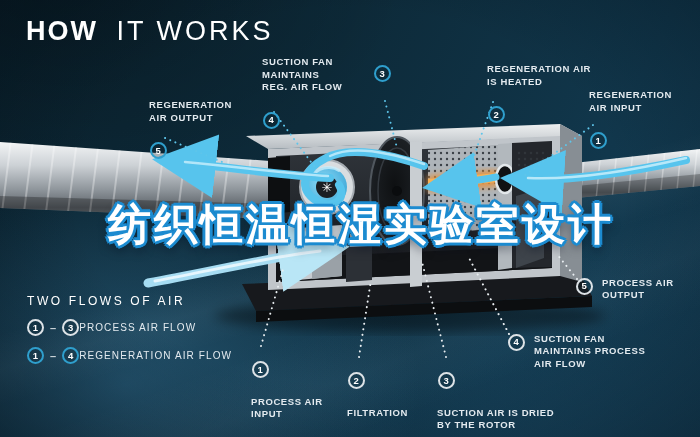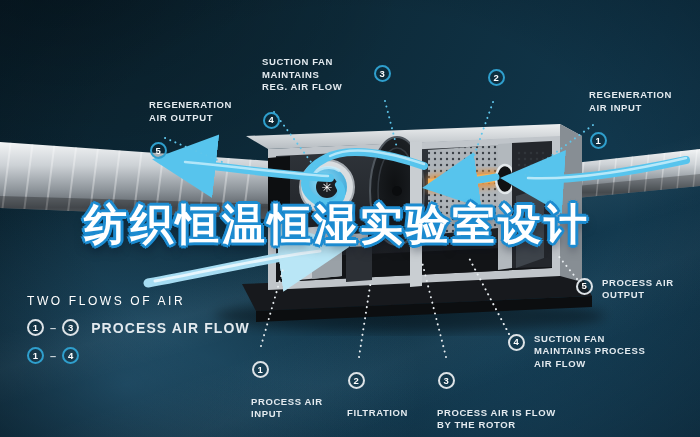--- a/index.html
+++ b/index.html
@@ -52,25 +52,25 @@
   .bl3{left:437px;top:360px;}
   .bl4{left:508px;top:333px;}
   .bl5{left:576px;top:277px;}
 
   
   .legend{position:absolute;left:27px;top:294px;z-index:4;color:#fff;}
   .legend-title{font-size:12px;font-weight:400;letter-spacing:2.6px;white-space:nowrap;}
   .legend-row{display:flex;align-items:center;margin-top:11px;}
   .legend-row .badge{width:17px;height:17px;}
   .legend-dash{margin:0 6px;color:#cdd5da;font-weight:700;font-size:11px;}
-  .legend-label{margin-left:12px;font-size:14px;font-weight:700;letter-spacing:1.1px;color:#e3eaef;white-space:nowrap;}
+  .legend-label{font-size:10px;font-weight:400;letter-spacing:1.1px;color:#e3eaef;white-space:nowrap;}
 
   
   .overlay-title{
-    position:absolute;left:84px;top:196px;width:530px;z-index:6;text-align:left;
+    position:absolute;left:84px;top:196px;width:530px;z-index:6;text-align:right;
     font-size:43px;font-weight:900;letter-spacing:3px;color:#fff;white-space:nowrap;
     text-shadow:
       -3px 0 0 #1c8bd0, 3px 0 0 #1c8bd0, 0 -3px 0 #1c8bd0, 0 3px 0 #1c8bd0,
       -2px -2px 0 #1c8bd0, 2px -2px 0 #1c8bd0, -2px 2px 0 #1c8bd0, 2px 2px 0 #1c8bd0,
       0 6px 10px rgba(0,10,25,.5);
   }
 </style>
 </head>
 <body>
 
@@ -245,56 +245,62 @@
       <g stroke="#e9eef1">
         <path d="M261,346 L284,266"></path>
         <path d="M359,357 L371,280"></path>
         <path d="M446,357 L422,262"></path>
         <path d="M509,334 L468,256"></path>
         <path d="M577,279 L556,253"></path>
       </g>
     </g>
   </svg>
 
+  <div class="title">
+    <span class="bold">HOW</span>
+    <span class="light">IT WORKS</span>
+  </div>
 
   <div class="lbl col tl5">
     <div>REGENERATION
 AIR OUTPUT</div>
     <div class="badge cyan">5</div>
   </div>
   <div class="lbl col tl4">
     <div>SUCTION FAN
 MAINTAINS
 REG. AIR FLOW</div>
     <div class="badge cyan">4</div>
   </div>
   <div class="lbl col tl3">
     <div class="badge cyan">3</div>
   </div>
   <div class="lbl col tl2">
+    <div>REGENERATION AIR
+IS HEATED</div>
     <div class="badge cyan">2</div>
   </div>
   <div class="lbl col tl1">
     <div>REGENERATION
 AIR INPUT</div>
     <div class="badge cyan">1</div>
   </div>
 
   <div class="lbl col badge-first bl1">
     <div class="badge white">1</div>
     <div>PROCESS AIR
 INPUT</div>
   </div>
   <div class="lbl col badge-first bl2">
     <div class="badge white">2</div>
     <div>FILTRATION</div>
   </div>
   <div class="lbl col badge-first bl3">
     <div class="badge white">3</div>
-    <div>PROCESS AIR IS FLOW
+    <div>SUCTION AIR IS DRIED
 BY THE ROTOR</div>
   </div>
   <div class="lbl row bl4">
     <div class="badge white">4</div>
     <div>SUCTION FAN
 MAINTAINS PROCESS
 AIR FLOW</div>
   </div>
   <div class="lbl row bl5">
     <div class="badge white">5</div>
@@ -307,17 +313,18 @@
     <div class="legend-row">
       <div class="badge white">1</div>
       <span class="legend-dash">–</span>
       <div class="badge white">3</div>
       <span class="legend-label">PROCESS AIR FLOW</span>
     </div>
     <div class="legend-row">
       <div class="badge cyan">1</div>
       <span class="legend-dash">–</span>
       <div class="badge cyan">4</div>
+      <span class="legend-label">REGENERATION AIR FLOW</span>
     </div>
   </div>
 
   <div class="overlay-title">纺织恒温恒湿实验室设计</div>
 </div>
 
 </body></html>

